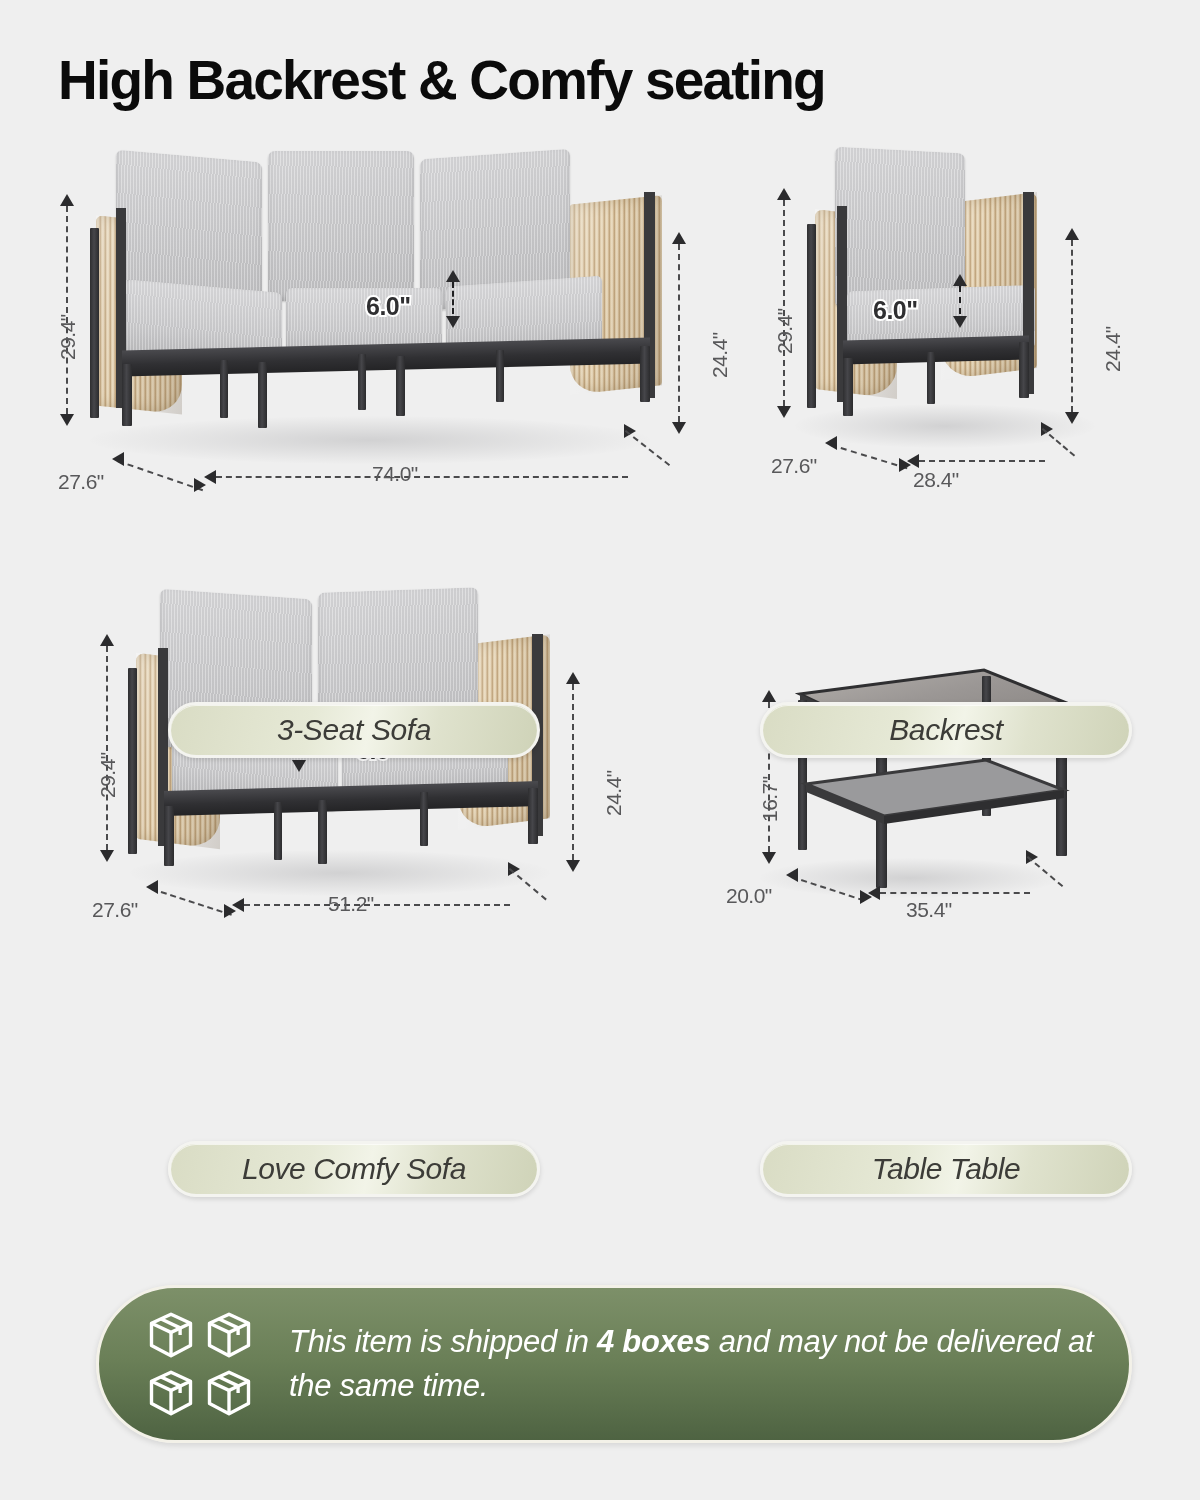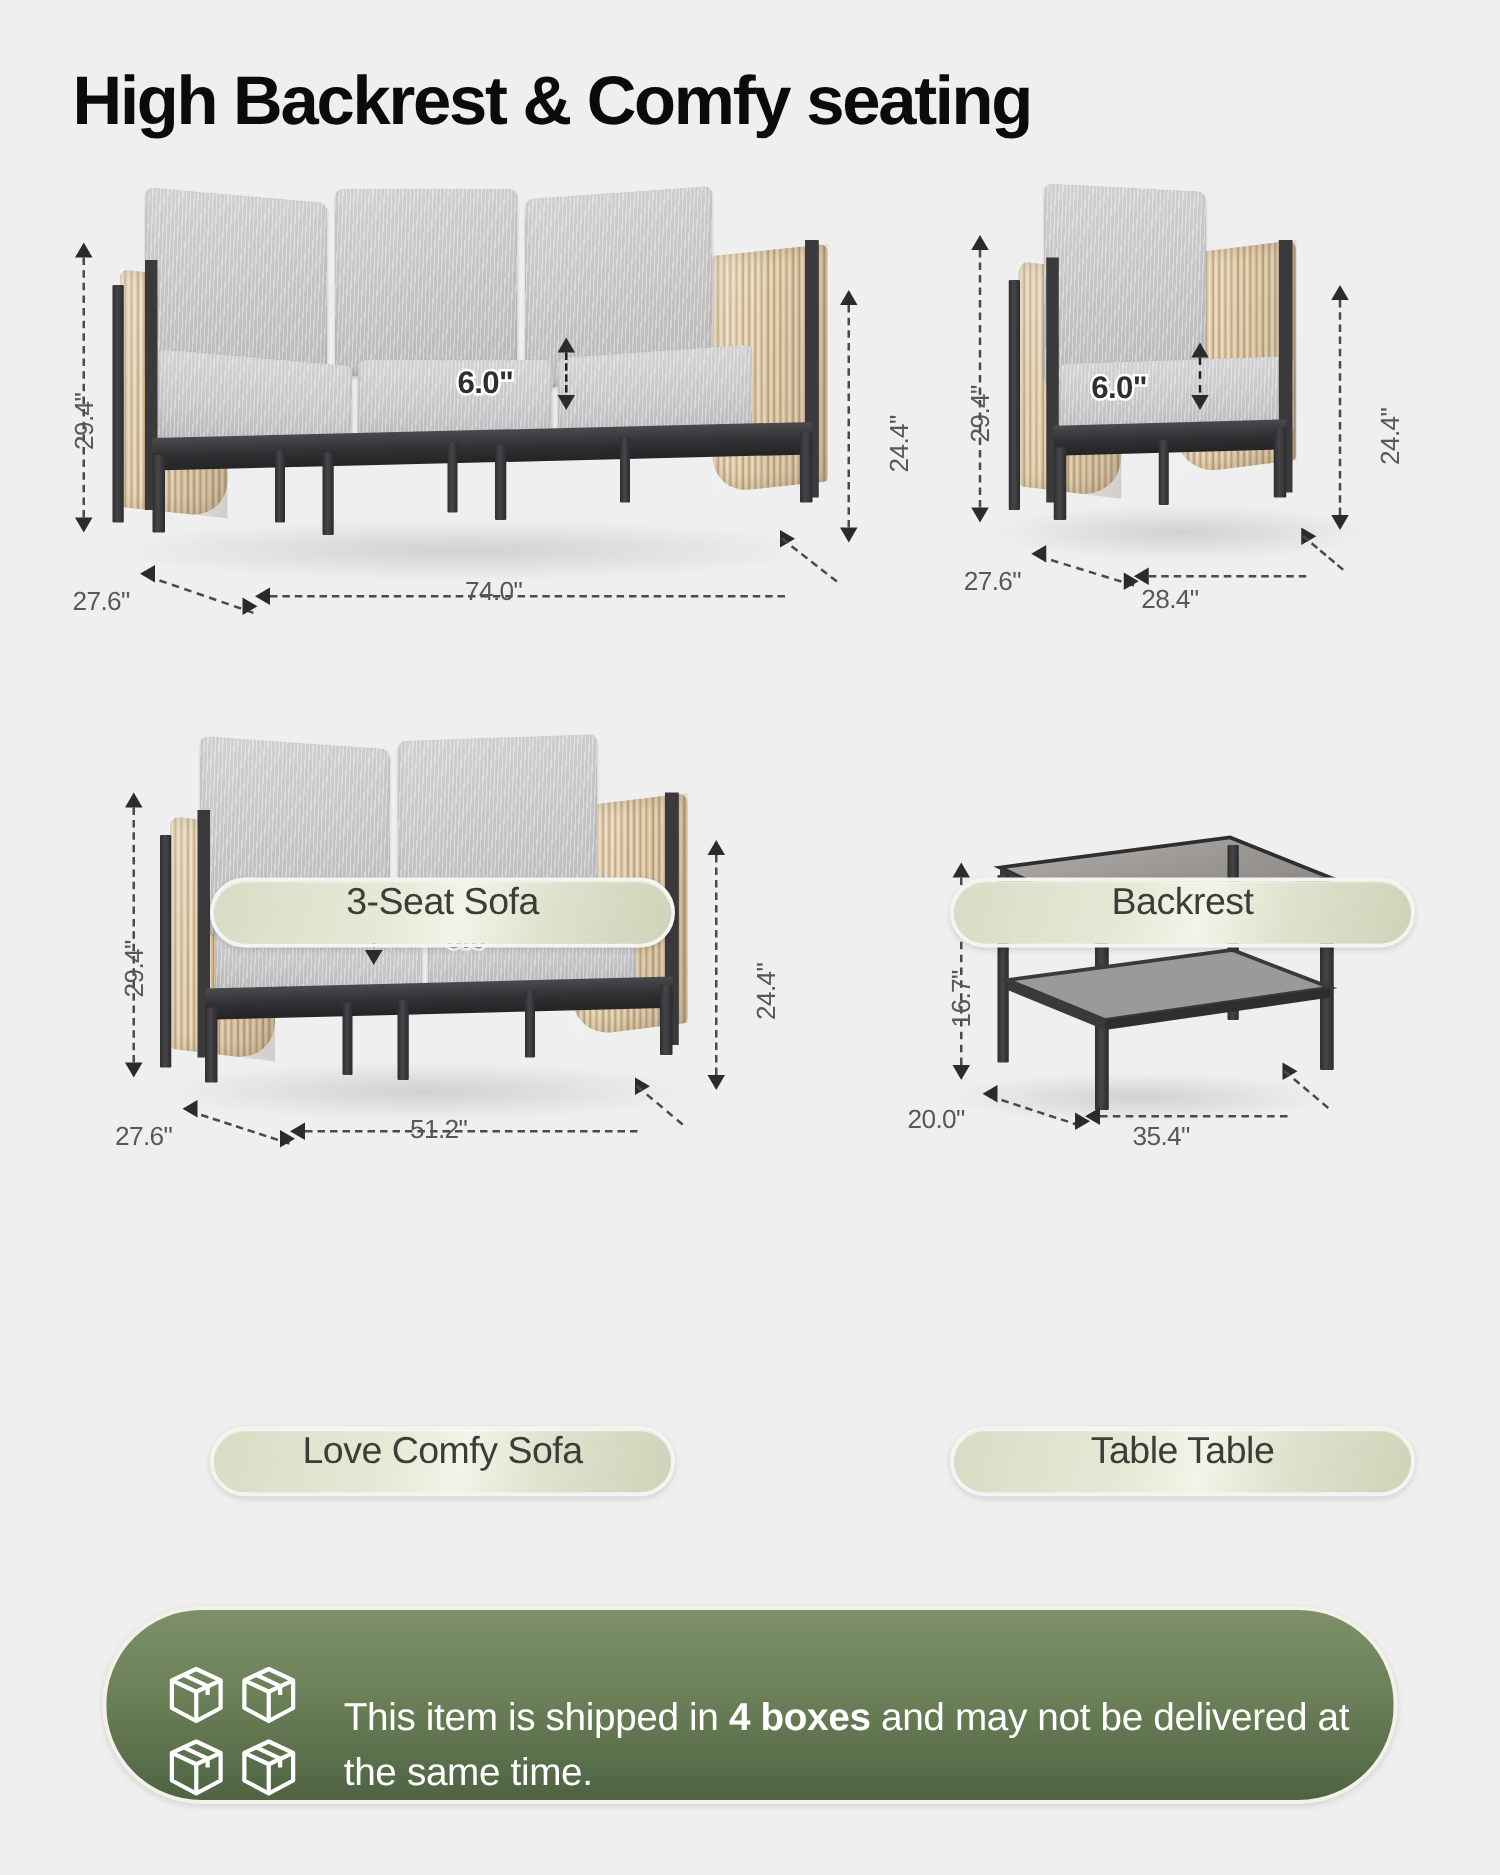--- a/index.html
+++ b/index.html
@@ -152,48 +152,50 @@
 
   
   .pill {
     position: absolute;
     height: 56px;
     border-radius: 28px;
     background: linear-gradient(103deg, #d9dcc4 0%, #e6e9d6 38%, #f2f4e8 54%, #dfe2cd 72%, #cfd3b8 100%);
     box-shadow: 0 2px 5px rgba(0,0,0,.13), inset 0 1px 0 rgba(255,255,255,.65);
     border: 3px solid #f4f4f0;
     display: flex;
-    align-items: flex-start;
+    align-items: center;
     justify-content: center;
+    font-style: italic;
   }
   .pill span {
     font-size: 30px;
     color: #3c3c38;
     letter-spacing: -0.4px;
   }
 
   .pill-sofa      { left: 168px; top: 702px; width: 372px; }
   .pill-armchair  { left: 760px; top: 702px; width: 372px; }
   .pill-loveseat  { left: 168px; top: 1141px; width: 372px; }
   .pill-table     { left: 760px; top: 1141px; width: 372px; }
 
   
   .banner {
     position: absolute;
-    left: 82px;
+    left: 96px;
     top: 1285px;
     width: 1036px;
     height: 158px;
     border-radius: 79px;
     background: linear-gradient(180deg, #7d9069 0%, #6a7f57 48%, #4e6342 100%);
     border: 3px solid #f3f1e8;
     display: flex;
-    align-items: flex-end;
+    align-items: center;
     padding-left: 46px;
     box-shadow: 0 2px 6px rgba(0,0,0,.12);
+    font-style: italic;
   }
 
   .boxes-icon {
     display: grid;
     grid-template-columns: repeat(2, 52px);
     grid-template-rows: repeat(2, 52px);
     gap: 6px;
     flex: 0 0 auto;
     margin-right: 34px;
   }

